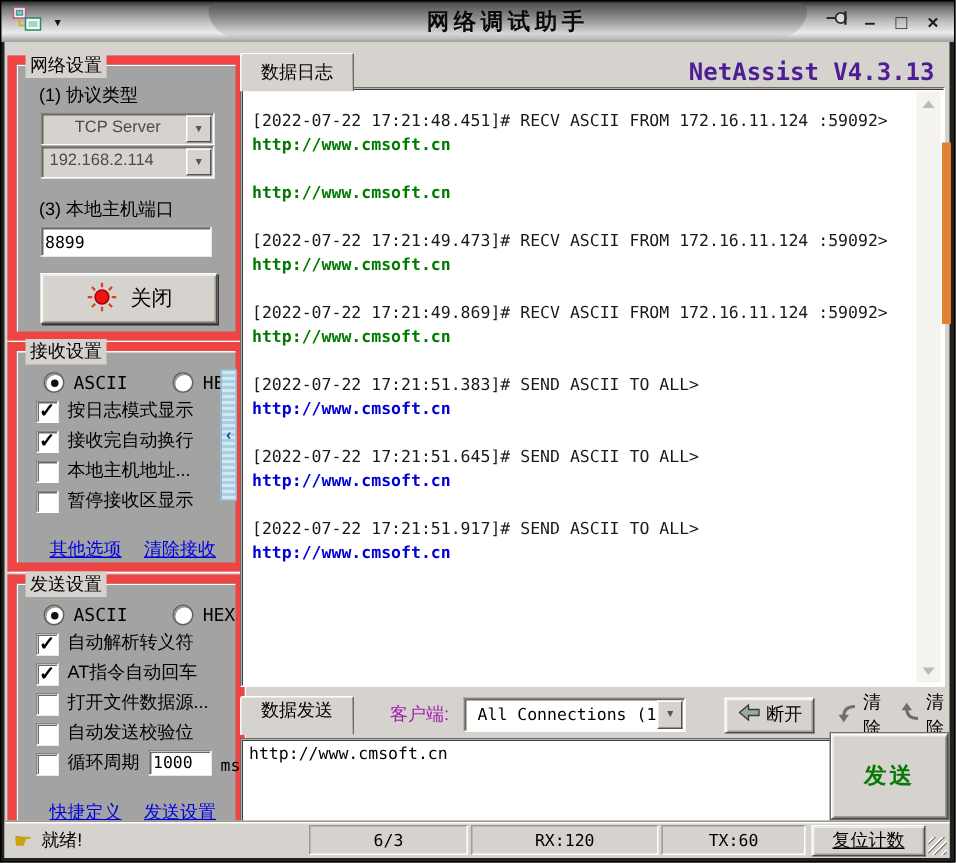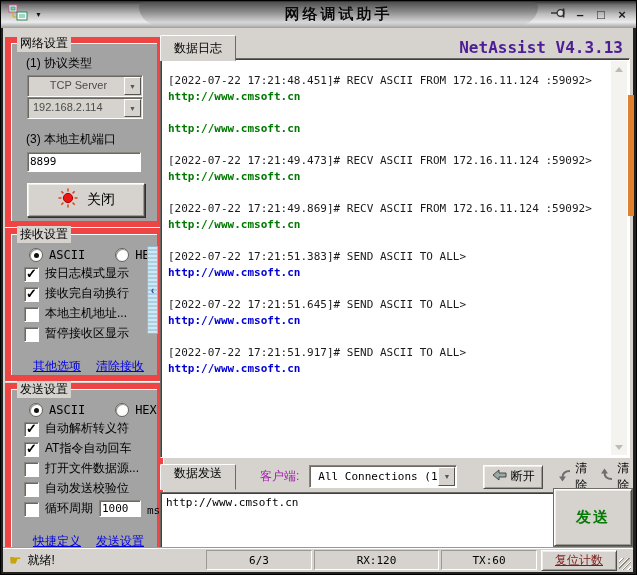--- a/index.html
+++ b/index.html
@@ -115,21 +115,21 @@
   .hand-icon{font-size:14px;color:#c9a30b;line-height:1;}
   .sb-spacer{flex:1;}
   .sb-panel{height:18px;border:1px solid;border-color:#9b9992 #fff #fff #9b9992;
     display:flex;align-items:center;justify-content:center;
     font-family:"DejaVu Sans Mono",monospace;font-size:11px;color:#000;flex:none;}
   .sb-p1{width:104px;}
   .sb-p2{width:123px;margin-left:2px;}
   .sb-p3{width:94px;margin-left:2px;}
   .reset-btn{margin-left:4px;width:74px;height:19px;background:#d6d3ce;flex:none;
     border:1px solid;border-color:#fff #4e4d4a #4e4d4a #fff;box-shadow:inset 1px 1px 0 #efede8,inset -1px -1px 0 #9c9a94;
-    display:flex;align-items:center;justify-content:center;font-size:12px;color:#7f1d1d;
+    display:flex;align-items:center;justify-content:center;font-size:12px;color:#000000;
     text-decoration:underline;cursor:default;}
   .resize-grip{width:12px;height:12px;margin:8px 2px 0 2px;flex:none;
     background:repeating-linear-gradient(135deg,transparent 0 2px,#fff 2px 3px,#8a8881 3px 4px);}
 </style>
 </head>
 <body>
 
 <div class="window">
 
   <div class="titlebar">

